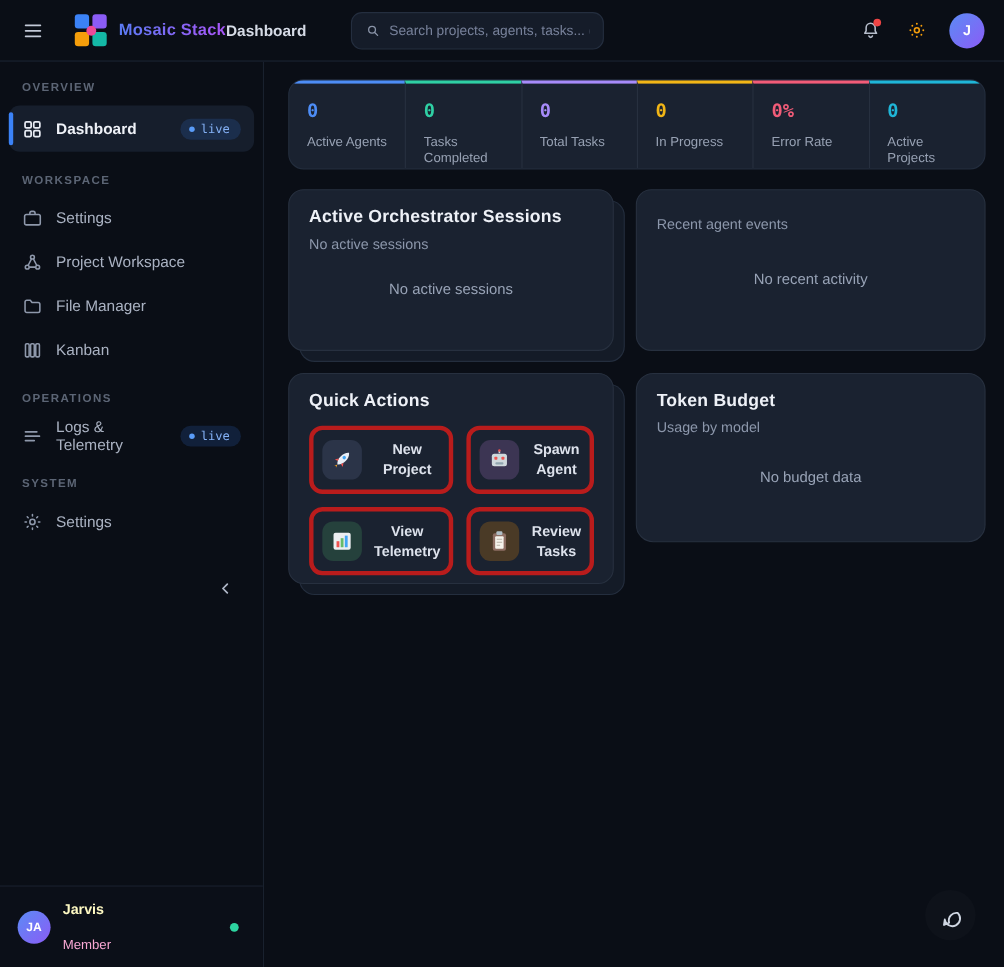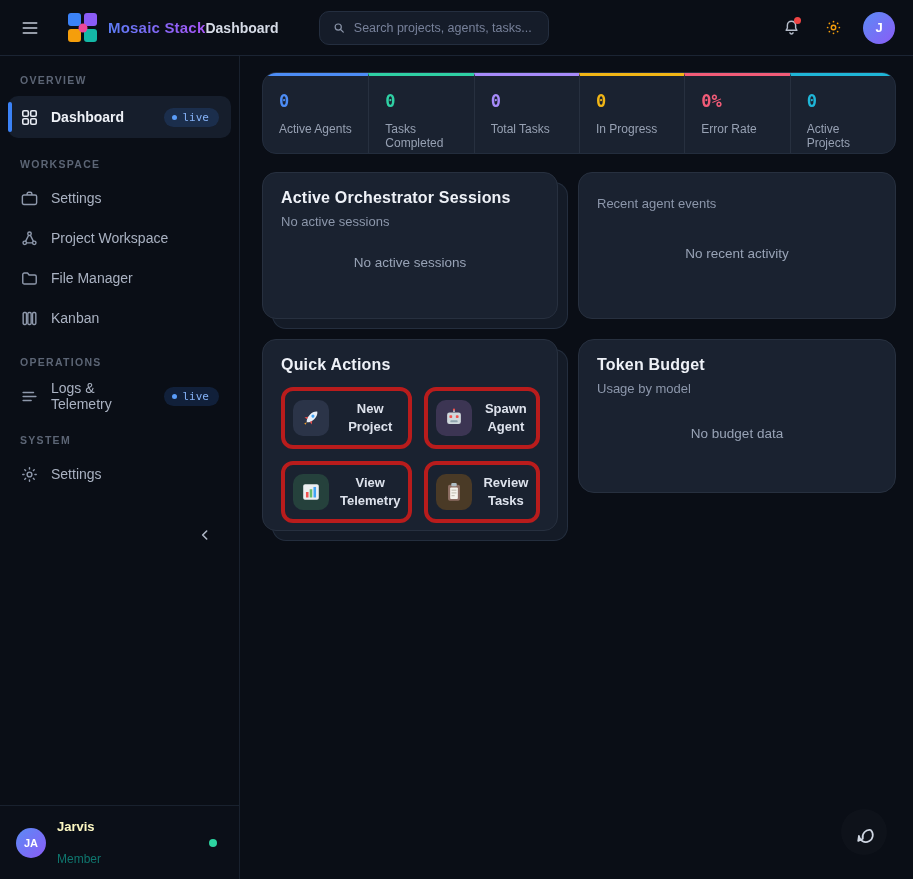--- a/index.html
+++ b/index.html
@@ -106,21 +106,21 @@
     border-top:1px solid #19212e; display:flex; align-items:center;
     padding:0 16px; gap:11px; background:#0b0f18;
   }
   .user-avatar {
     width:30px; height:30px; border-radius:50%;
     background:linear-gradient(135deg,#5b8bf5,#8b5cf6);
     color:#fff; font-size:11px; font-weight:700;
     display:flex; align-items:center; justify-content:center; flex-shrink:0;
   }
   .user-name { font-size:13px; font-weight:700; color:#fef9c3; }
-  .user-role { font-size:12px; color:#0f766e; margin-top:18px; }
+  .user-role { font-size:12px; color:#f9a8d4; margin-top:18px; }
   .status-dot { margin-left:auto; margin-right:6px; width:8px; height:8px;
     border-radius:50%; background:#2dd4a0; }
 
   
   .stats-row {
     display:grid; grid-template-columns:repeat(6,1fr);
     background:#1a2230; border-radius:14px; overflow:hidden;
     border:1px solid #232d3d;
   }
   .stat {

